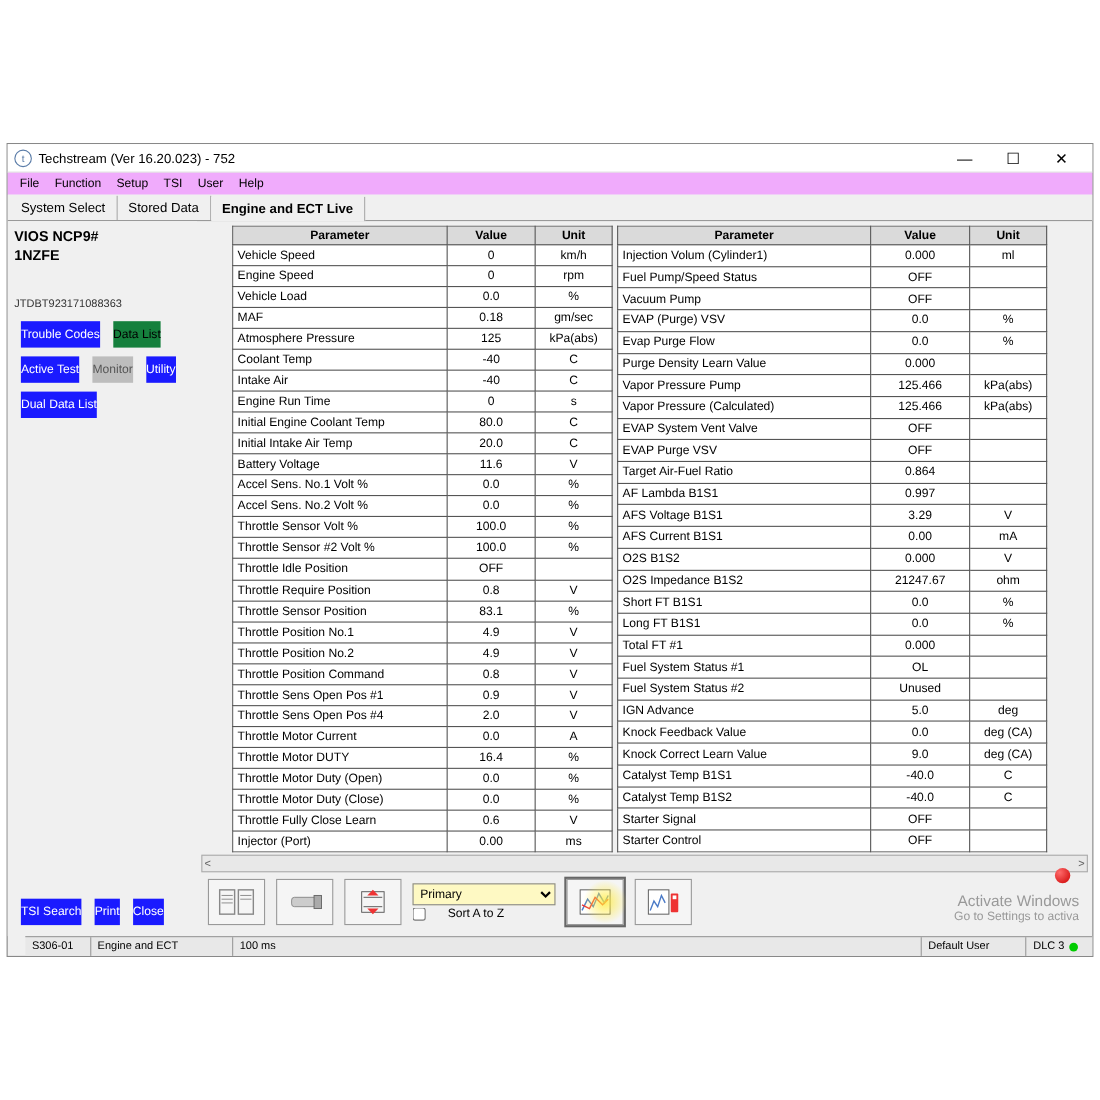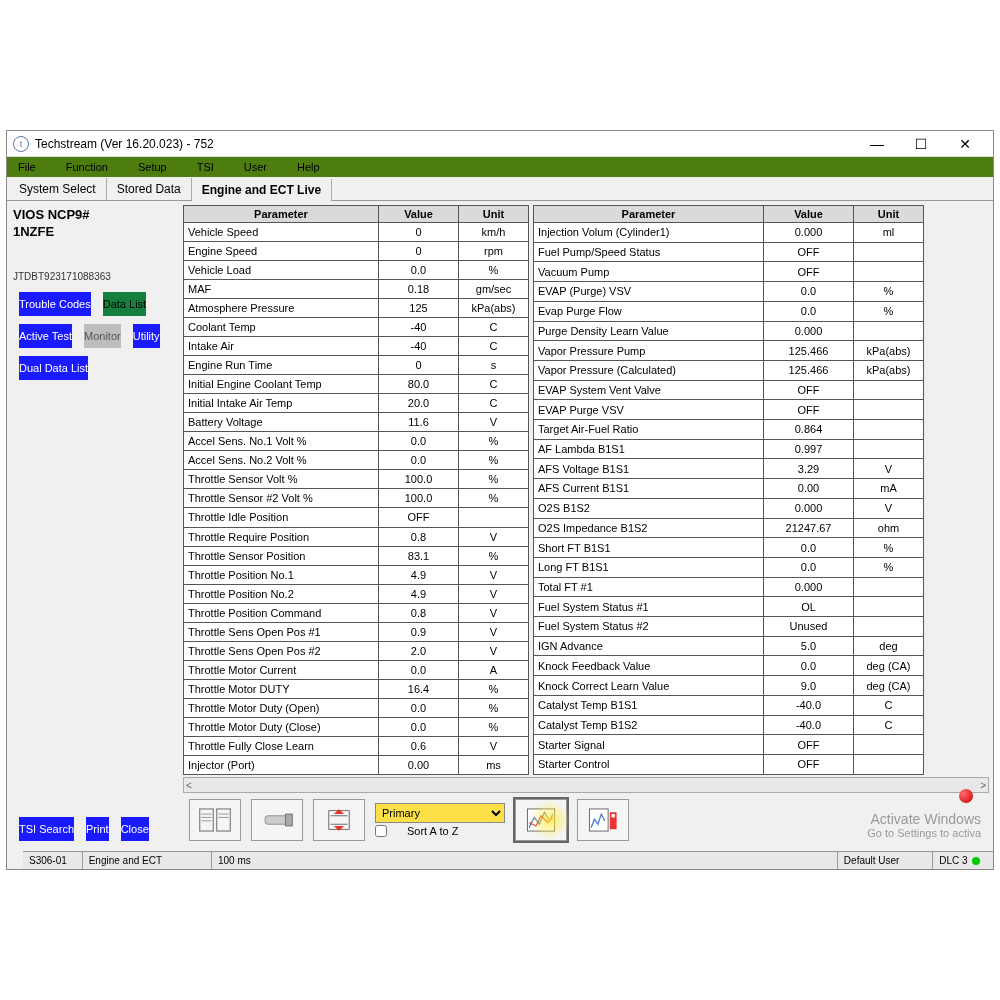--- a/index.html
+++ b/index.html
@@ -3,54 +3,54 @@
 <meta charset="utf-8">
 <style>
 * { box-sizing: border-box; margin: 0; padding: 0; }
 body { font-family: Tahoma, Arial, sans-serif; font-size: 11px; background: #fff; width: 1000px; height: 1000px; position: relative; color: #000; }
 .app-window { position: absolute; top: 130px; left: 6px; width: 988px; height: 740px; border: 1px solid #888; background: #f0f0f0; }
 .titlebar { height: 26px; background: #fff; display: flex; align-items: center; padding: 0 6px; border-bottom: 1px solid #ddd; }
 .titlebar-icon { width: 16px; height: 16px; border-radius: 50%; border: 1px solid #5a7ca8; margin-right: 6px; display:inline-flex; align-items:center; justify-content:center; font-size:9px; color:#5a7ca8;}
 .titlebar-text { font-size: 12px; color: #000; }
 .win-controls { margin-left: auto; display: flex; gap: 0; }
 .win-btn { width: 44px; height: 26px; display: flex; align-items: center; justify-content: center; font-size: 14px; font-family: Arial; }
-.menubar { height: 20px; background: #4d7c0f; display: flex; align-items: center; padding: 0 4px; gap: 16px; font-size: 11px; }
+.menubar { height: 20px; background: #f0abfc; display: flex; align-items: center; padding: 0 4px; gap: 0; font-size: 11px; }
 .menubar span { padding: 2px 7px; }
 .tabbar { height: 24px; background: #f0f0f0; display: flex; align-items: flex-end; padding: 0 2px; border-bottom: 1px solid #999; font-size: 12px; }
 .tab { padding: 4px 10px; border-right: 1px solid #aaa; }
 .tab.active { font-weight: bold; background: #f0f0f0; border-bottom-color: #f0f0f0; position: relative; top: 1px; }
 .content { display: flex; height: calc(100% - 26px - 20px - 24px - 18px); }
 .sidebar { width: 172px; padding: 6px; background: #f0f0f0; display: flex; flex-direction: column; }
 .vehicle-title { font-weight: bold; font-size: 13px; margin-bottom: 2px; }
 .vin { font-size: 10px; margin-top: 30px; margin-bottom: 6px; color: #333; }
 .side-btn { height: 24px; margin: 4px 6px; border-radius: 0; border: none; font-size: 11px; color: #fff; background: #1a1aff; cursor: pointer; }
 .side-btn.yellow { background: #15803d; color: #000; }
 .side-btn.gray { background: #bdbdbd; color: #555; }
 .side-spacer { flex: 1; }
 .main { flex: 1; display: flex; flex-direction: column; padding: 4px; overflow: hidden; }
-.tables { flex: 1; display: flex; gap: 4px; overflow: hidden; }
+.tables { flex: 1; display: flex; gap: 4px; overflow: hidden; margin-left: 28px; }
 .data-table { border-collapse: collapse; font-size: 11px; background: #fff; }
 .data-table th { border: 1px solid #555; background: #dadada; padding: 2px 4px; font-weight: bold; text-align: center; }
 .data-table td { border: 1px solid #555; padding: 1px 4px; height: 17px; }
 .data-table td.val { text-align: center; }
 .data-table td.unit { text-align: center; }
 .col-param-l { width: 195px; }
 .col-val-l { width: 80px; }
 .col-unit-l { width: 70px; }
 .col-param-r { width: 230px; }
 .col-val-r { width: 90px; }
 .col-unit-r { width: 70px; }
 .scroll-strip { height: 16px; background: #e8e8e8; border: 1px solid #aaa; margin-top: 2px; position: relative; display:flex; justify-content: space-between; align-items:center; padding:0 2px; font-size:10px; color:#666;}
 .toolbar { height: 54px; display: flex; align-items: center; gap: 10px; padding: 4px 6px; }
 .tool-btn { width: 52px; height: 42px; border: 1px solid #999; background: #f5f5f5; display: flex; align-items: center; justify-content: center; position: relative; }
 .tool-btn svg { width: 34px; height: 30px; }
 .highlighted { box-shadow: 0 0 0 2px #666; }
 .highlight-glow { position: absolute; width: 40px; height: 40px; border-radius: 50%; background: radial-gradient(circle, rgba(255,235,59,0.8) 0%, rgba(255,235,59,0) 70%); right: -4px; top: 0px; pointer-events:none;}
 .dropdown-area { display: flex; flex-direction: column; gap: 2px; }
-.dropdown { width: 130px; height: 20px; border: 1px solid #888; background: #fde047; font-size: 11px; padding: 0 2px; }
+.dropdown { width: 130px; height: 20px; border: 1px solid #888; background: #fef9c3; font-size: 11px; padding: 0 2px; }
 .sort-check { display: flex; align-items: center; gap: 20px; font-size: 11px; }
 .sort-check input { width: 12px; height: 12px; }
 .activate { position: absolute; right: 12px; bottom: 30px; text-align: right; color: #999; font-size: 14px; }
 .activate .sub { font-size: 11px; }
 .red-dot { position: absolute; right: 20px; bottom: 66px; width: 14px; height: 14px; border-radius: 50%; background: radial-gradient(circle at 30% 30%, #ff6b6b, #c00); }
 .statusbar { position: absolute; bottom: 0; left: 0; right: 0; height: 18px; background: #e8e8e8; border-top: 1px solid #999; display: flex; align-items: center; font-size: 10px; margin-left: 16px; }
 .statusbar .cell { border-right: 1px solid #999; padding: 0 6px; height: 100%; display: flex; align-items: center; }
 .green-dot { width: 8px; height: 8px; border-radius: 50%; background: #0c0; margin-left: 4px; }
 </style>
 </head>
@@ -208,21 +208,21 @@
                 <td>Throttle Position Command</td>
                 <td class="val">0.8</td>
                 <td class="unit">V</td>
               </tr>
               <tr>
                 <td>Throttle Sens Open Pos #1</td>
                 <td class="val">0.9</td>
                 <td class="unit">V</td>
               </tr>
               <tr>
-                <td>Throttle Sens Open Pos #2</td>
+                <td>Throttle Sens Open Pos #4</td>
                 <td class="val">2.0</td>
                 <td class="unit">V</td>
               </tr>
               <tr>
                 <td>Throttle Motor Current</td>
                 <td class="val">0.0</td>
                 <td class="unit">A</td>
               </tr>
               <tr>
                 <td>Throttle Motor DUTY</td>

